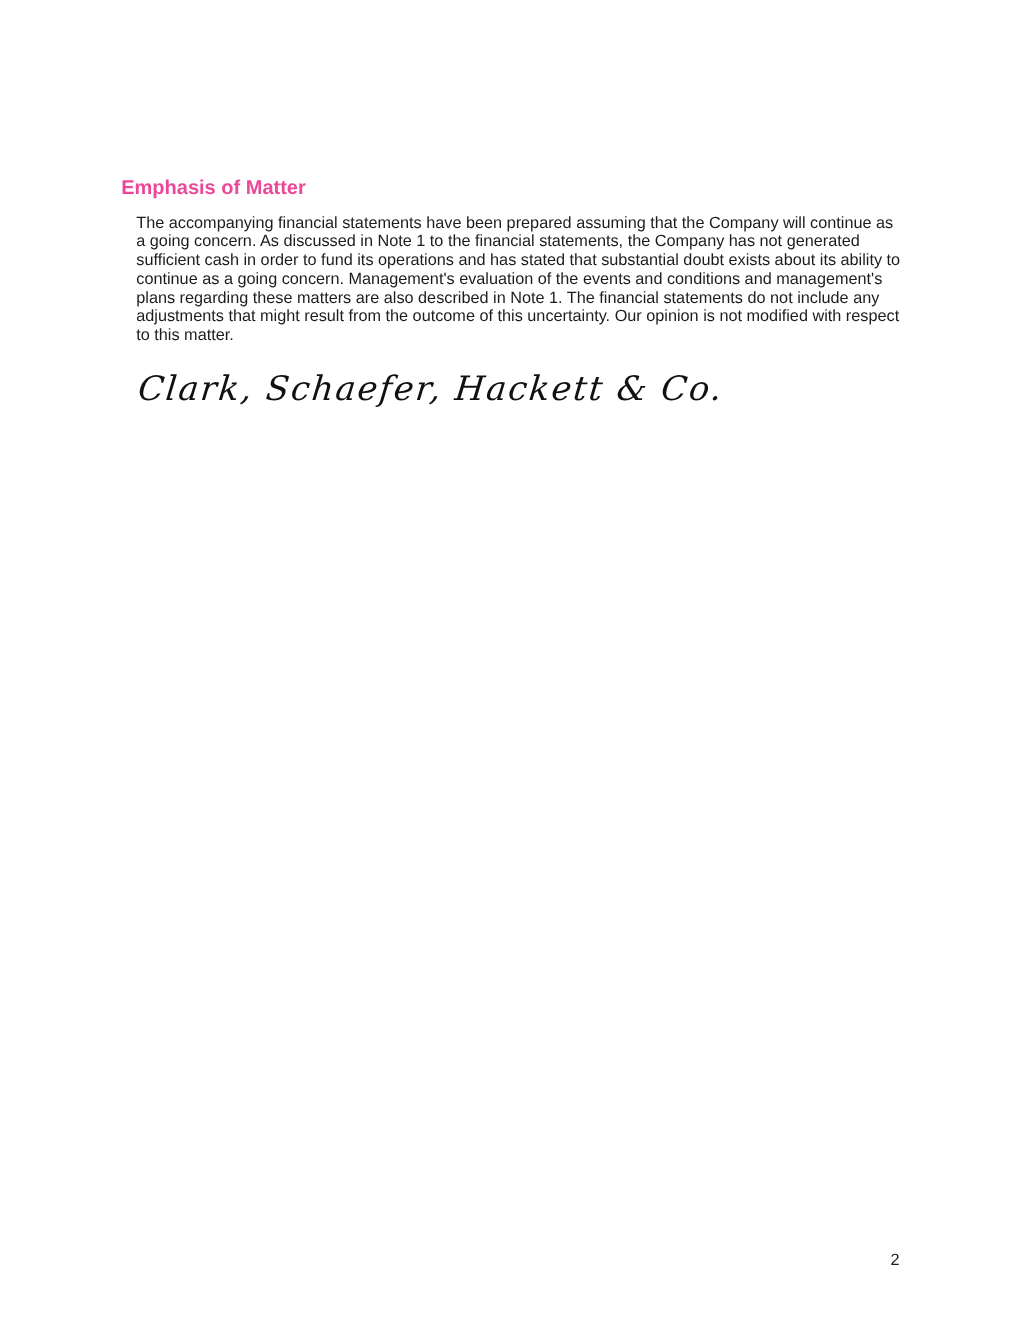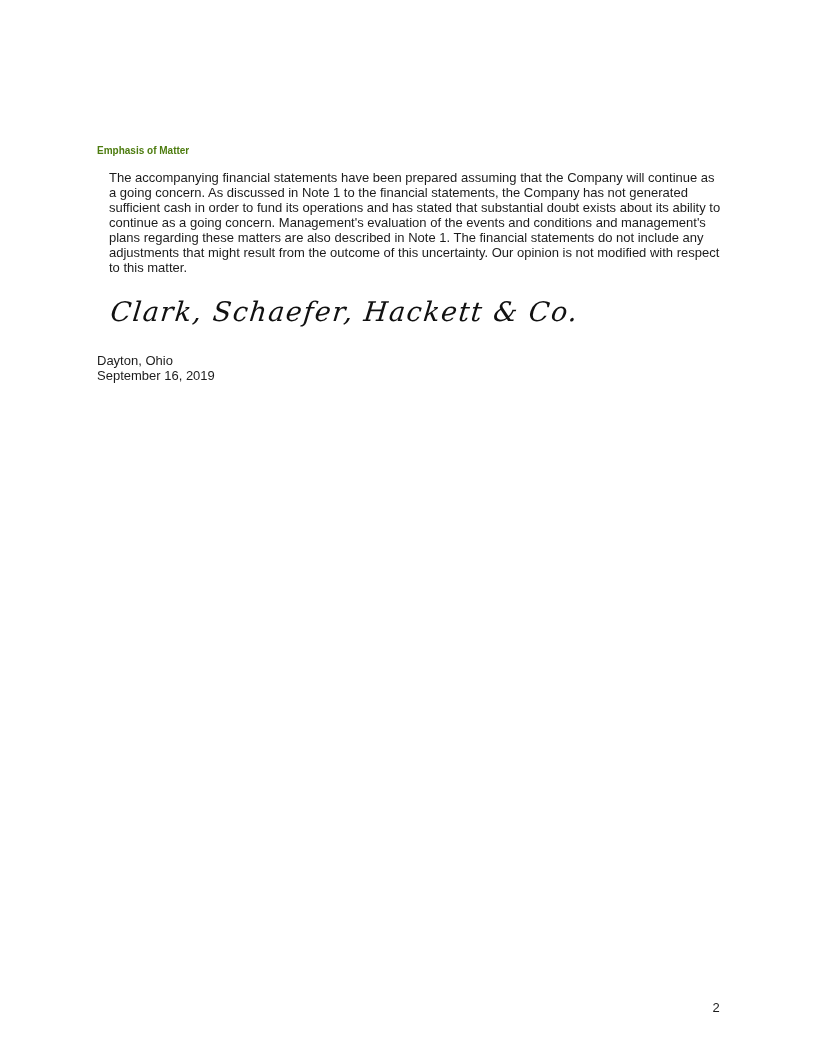--- a/index.html
+++ b/index.html
@@ -16,25 +16,25 @@
     color: #1a1a1a;
     overflow: hidden;
   }
   .content {
     position: absolute;
     left: 97px;
     top: 143px;
     width: 636px;
   }
   .heading {
-    font-size: 10px;
+    font-size: 16px;
     font-weight: bold;
     line-height: 15px;
     margin: 0 0 1px 0;
-    color: #4d7c0f;
+    color: #ec4899;
   }
   .body-text {
     font-size: 13px;
     line-height: 15px;
     margin: 12px;
     color: #1c1c1c;
     text-align: left;
   }
   .signature {
     margin-top: 22px;
@@ -69,19 +69,15 @@
   }
 </style>
 </head>
 <body>
 
 <div class="page">
   <div class="content">
     <h1 class="heading">Emphasis of Matter</h1>
     <p class="body-text">The accompanying financial statements have been prepared assuming that the Company will continue as a going concern. As discussed in Note 1 to the financial statements, the Company has not generated sufficient cash in order to fund its operations and has stated that substantial doubt exists about its ability to continue as a going concern. Management's evaluation of the events and conditions and management's plans regarding these matters are also described in Note 1. The financial statements do not include any adjustments that might result from the outcome of this uncertainty. Our opinion is not modified with respect to this matter.</p>
     <div class="signature">Clark, Schaefer, Hackett &amp; Co.</div>
-    <div class="address-block">
-      <p class="address-line">Dayton, Ohio</p>
-      <p class="address-line">September 16, 2019</p>
-    </div>
   </div>
   <div class="page-number">2</div>
 </div>
 
 </body></html>

